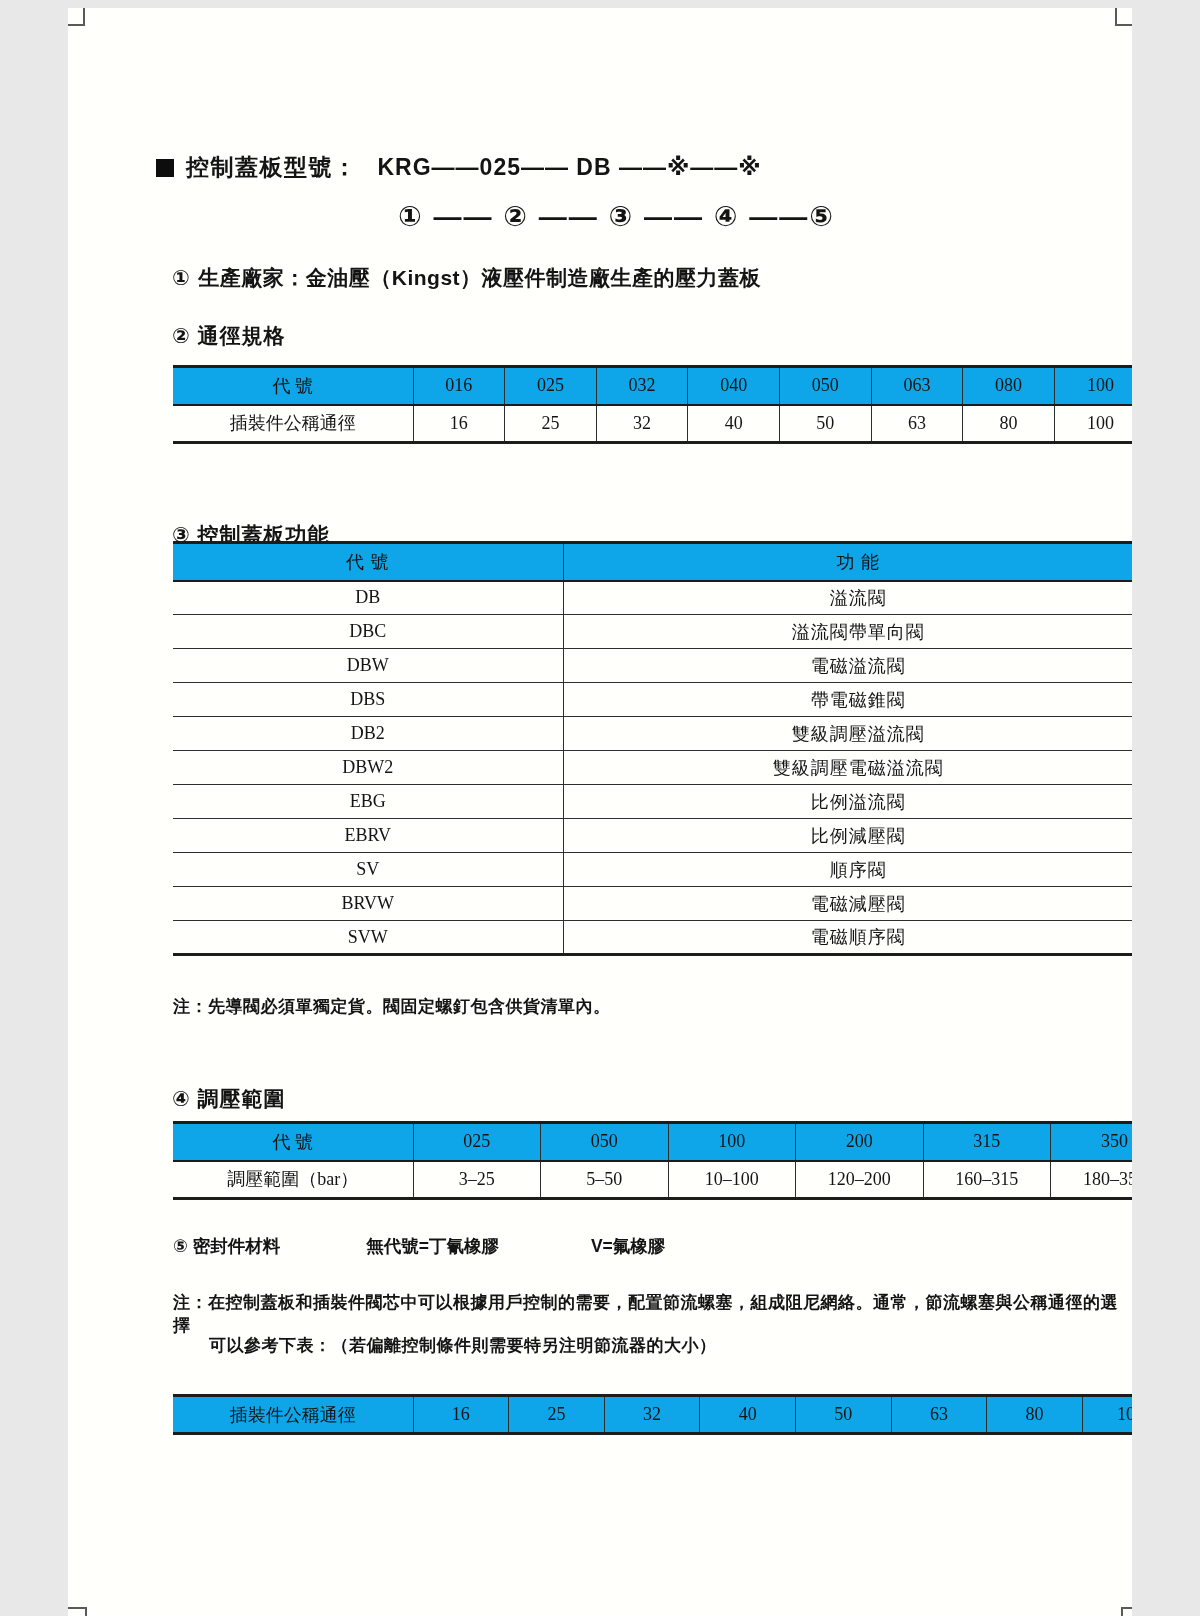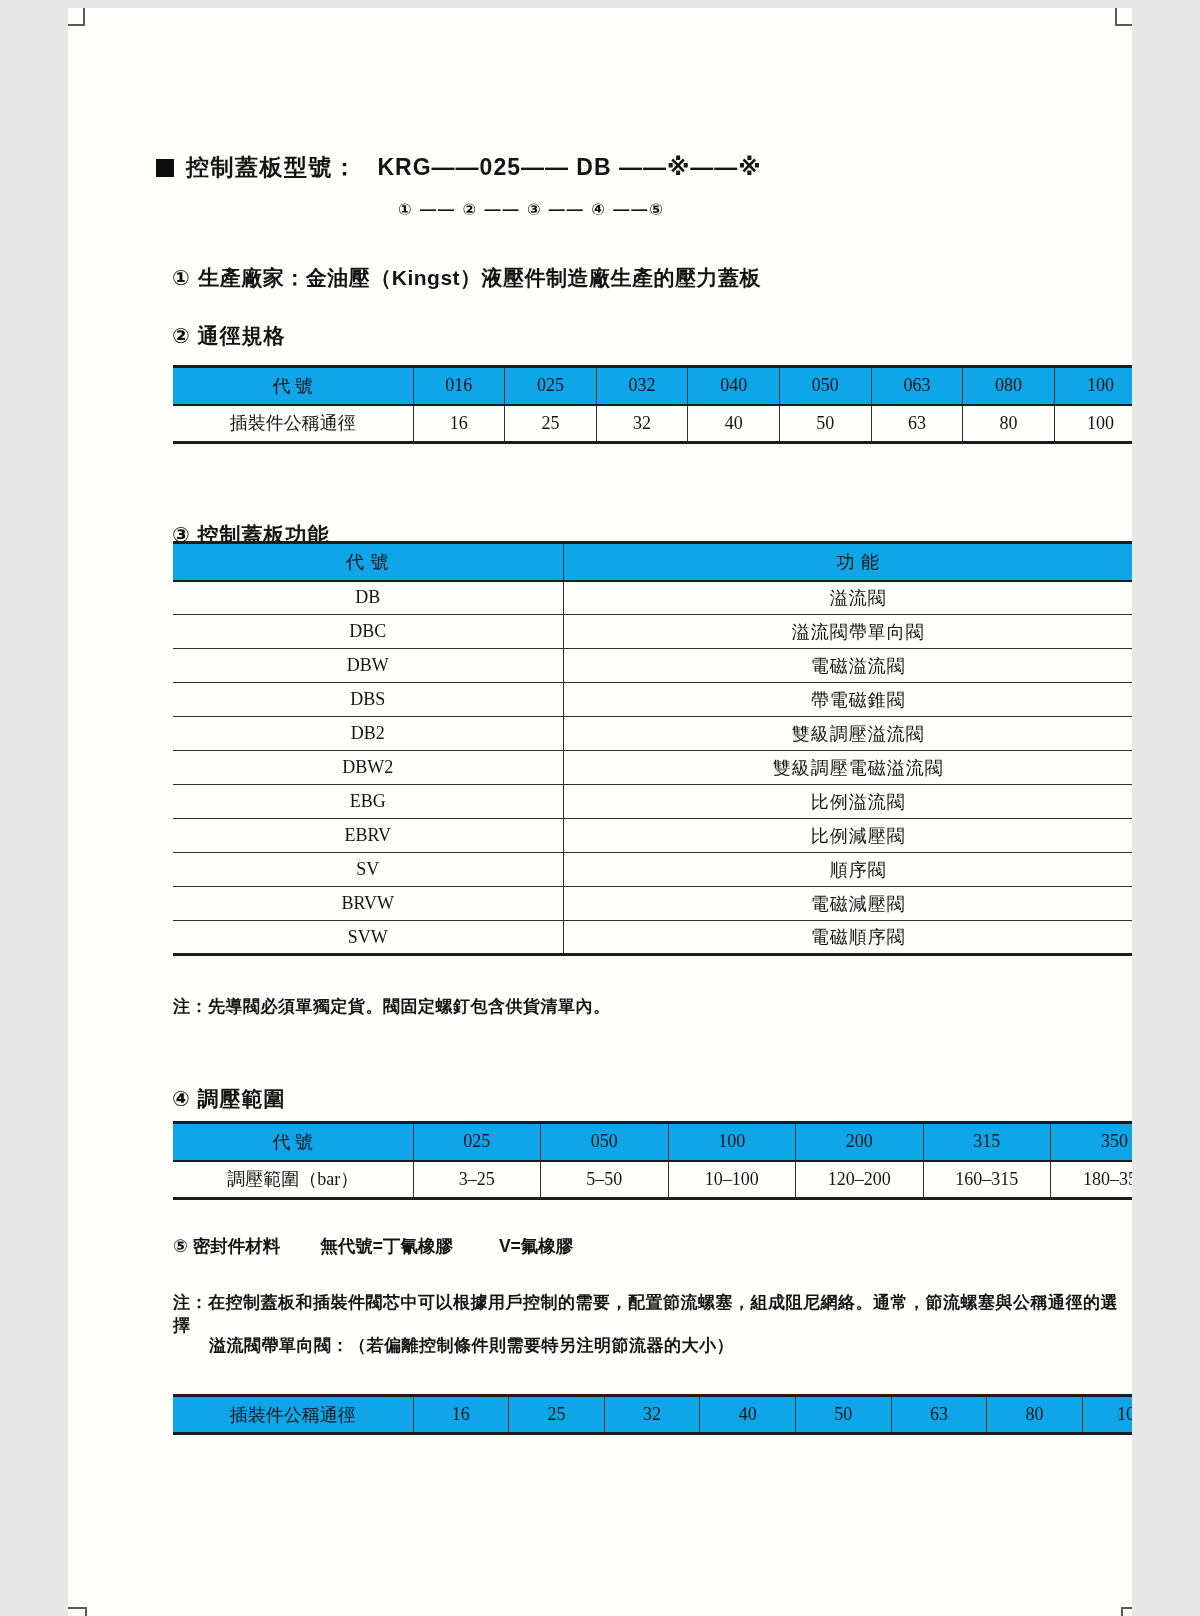--- a/index.html
+++ b/index.html
@@ -22,21 +22,21 @@
   .mark.bl{left:0;bottom:0;width:17px;height:15px;border-right:2px solid #5a5a5a;border-top:2px solid #5a5a5a;}
   .mark.br{right:0;bottom:0;width:9px;height:15px;border-left:2px solid #5a5a5a;border-top:2px solid #5a5a5a;}
 
   .abs{position:absolute;}
 
   
   .model-line{top:144px;left:88px;display:flex;align-items:center;}
   .sq{width:18px;height:18px;background:#0d0d0d;margin-right:12px;flex:0 0 auto;}
   .model-title{font-size:23px;font-weight:700;letter-spacing:1.5px;}
   .model-code{font-size:23px;font-weight:600;margin-left:20px;letter-spacing:1px;}
-  .positions-line{top:192px;left:330px;font-size:16px;font-weight:600;letter-spacing:2px;}
+  .positions-line{top:192px;left:330px;font-size:28px;font-weight:600;letter-spacing:2px;}
 
   .s1-line{top:256px;left:104px;font-size:21px;font-weight:600;letter-spacing:0.5px;}
   .s1-line .lab{margin-right:8px;}
 
   .sec-heading{font-size:21px;font-weight:700;letter-spacing:1px;}
   .h2{top:314px;left:104px;}
   .h3{top:513px;left:104px;}
   .h4{top:1077px;left:104px;}
 
   
@@ -58,21 +58,21 @@
   .t2 tr.head{height:38px;}
   .t2 tbody tr{height:34px;}
   .t2 td.func,.t2 th{letter-spacing:1px;}
   .t3{top:1113px;left:105px;width:1005px;}
   .t3 tr{height:38px;}
   .t4{top:1386px;left:105px;width:1005px;}
   .t4 tr{height:38px;}
 
   .note{font-size:17px;font-weight:600;letter-spacing:0.5px;}
   .note1{top:987px;left:105px;}
-  .s5-line{top:1226px;left:105px;display:flex;font-size:17.5px;font-weight:600;}
+  .s5-line{top:1226px;left:105px;display:flex;font-size:17.5px;font-weight:600;gap:46px;}
   .s5-line .opt1{margin-left:40px;}
   .s5-line .opt2{margin-left:46px;}
   .note2a{top:1283px;left:105px;}
   .note2b{top:1326px;left:141px;}
 </style>
 </head>
 <body>
 
 <div class="page">
 
@@ -236,21 +236,21 @@
     </tbody>
   </table>
 
   <div class="abs s5-line hei">
     <span>⑤ 密封件材料</span>
     <span class="opt1">無代號=丁氰橡膠</span>
     <span class="opt2">V=氟橡膠</span>
   </div>
 
   <div class="abs note note2a hei">注：在控制蓋板和插裝件閥芯中可以根據用戶控制的需要，配置節流螺塞，組成阻尼網絡。通常，節流螺塞與公稱通徑的選擇</div>
-  <div class="abs note note2b hei">溢流閥帶單向閥：（若偏離控制條件則需要特另注明節流器的大小）</div>
+  <div class="abs note note2b hei">可以參考下表：（若偏離控制條件則需要特另注明節流器的大小）</div>
 
   <table class="abs spec t4 song">
     <colgroup>
         <col style="width:240px">
         <col>
         <col>
         <col>
         <col>
         <col>
         <col>

